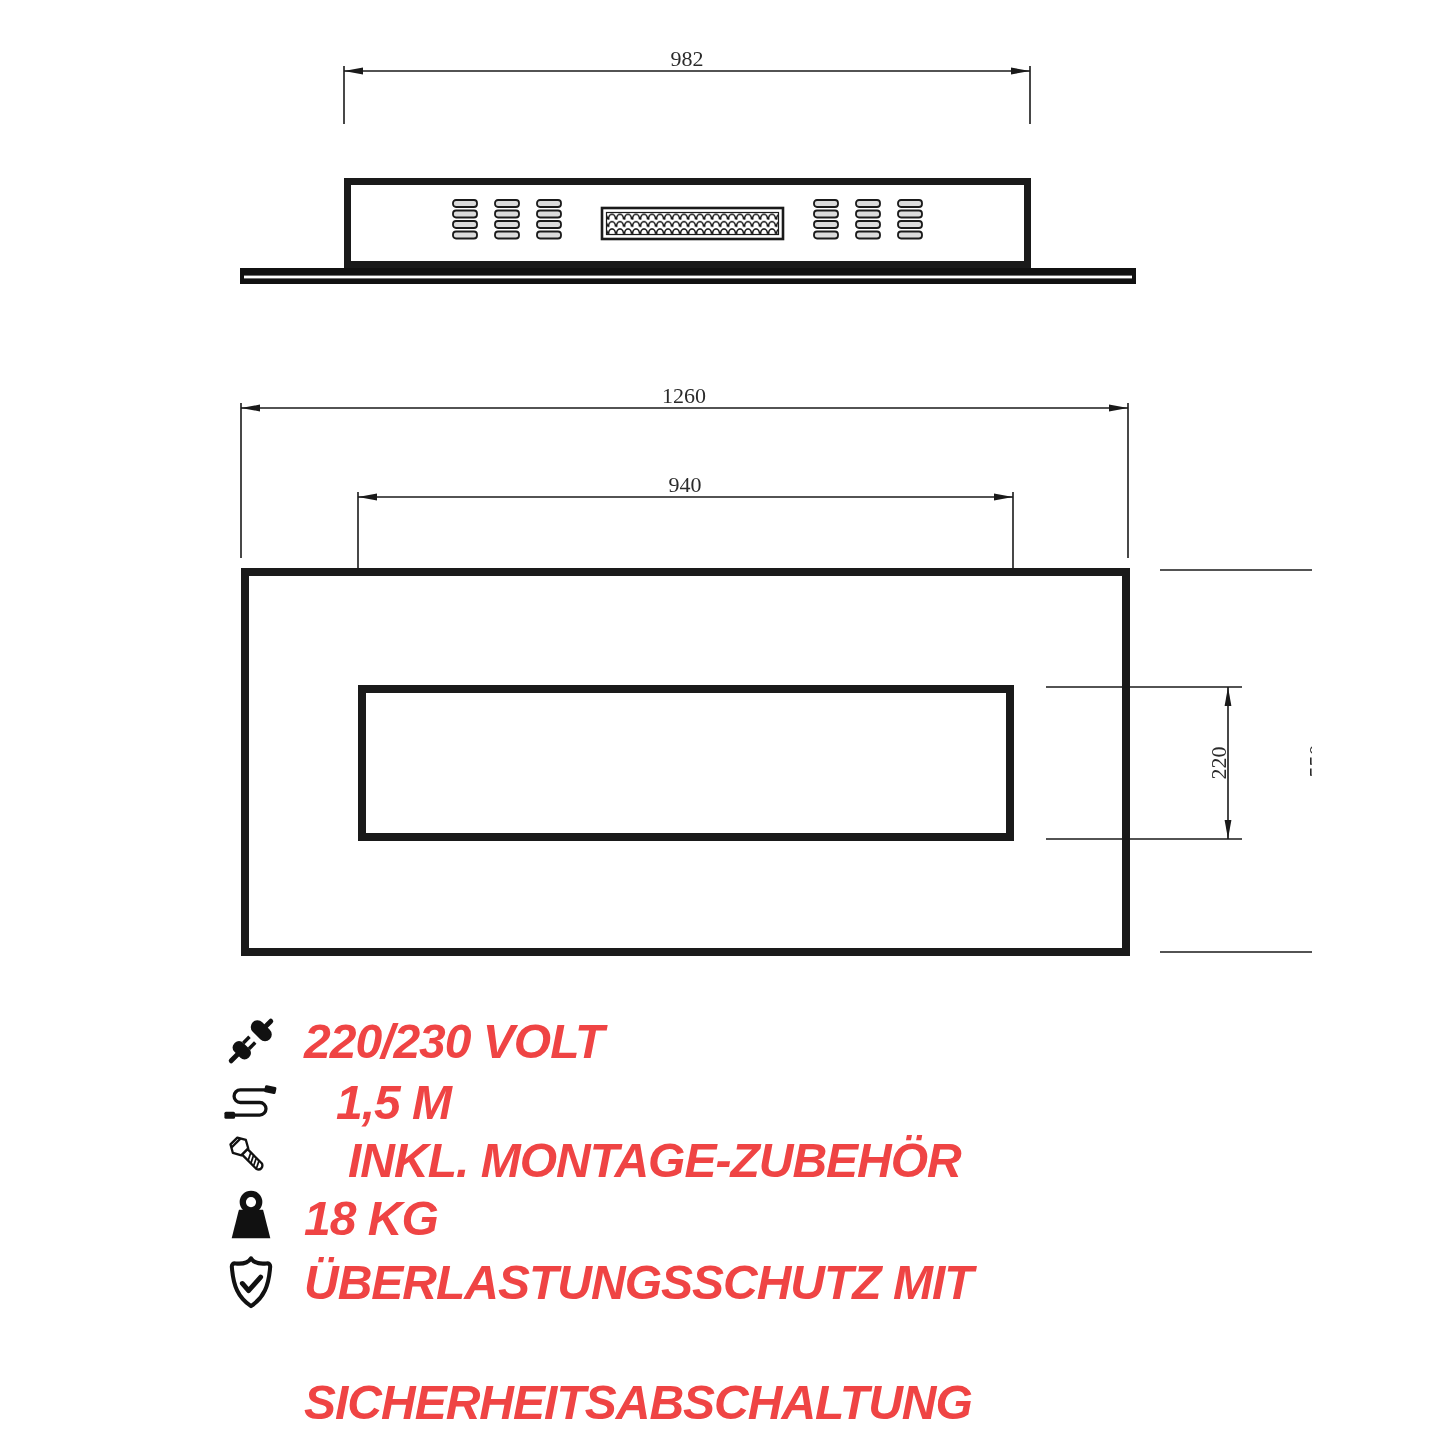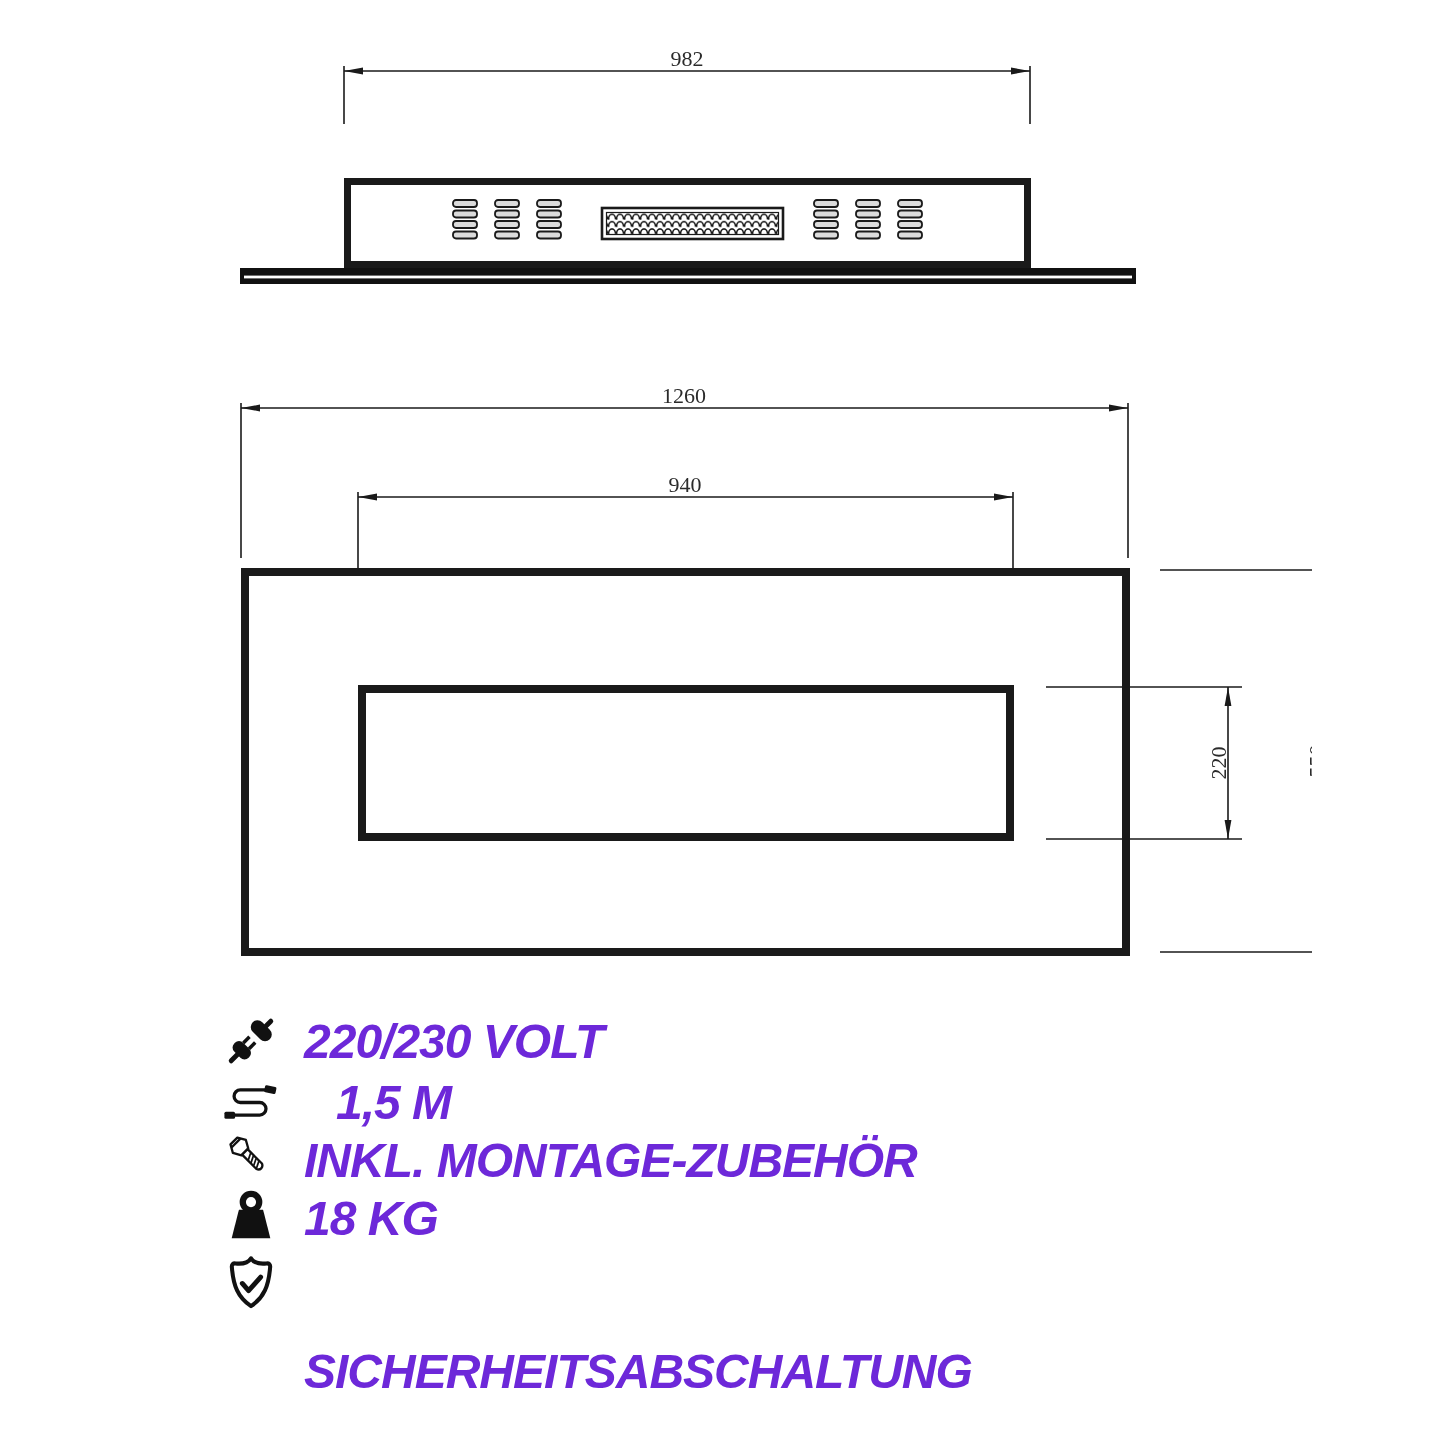--- a/index.html
+++ b/index.html
@@ -17,21 +17,21 @@
     display:flex;align-items:center;white-space:nowrap;
   }
   .spec-icon{
     width:58px;height:58px;flex:0 0 58px;
     display:flex;align-items:center;justify-content:center;
   }
   .spec-label{
     margin-left:24px;
     font-family:"Liberation Sans",sans-serif;
     font-weight:bold;font-style:italic;
-    font-size:48px;letter-spacing:-1px;color:#6d28d9;
+    font-size:48px;letter-spacing:-1px;color:#ef4444;
   }
 </style>
 </head>
 <body>
 
 <div id="stage">
 
   <svg id="drawing" width="1445" height="1445" viewBox="0 0 1445 1445">
     <defs>
       <pattern id="scallop" width="8" height="7.33" patternUnits="userSpaceOnUse">
@@ -145,21 +145,21 @@
     <div class="spec-icon">
       <svg width="58" height="58" viewBox="0 0 60 60">
         <path d="M13,43.5 h26 a6.5,6.5 0 0 0 0,-13 h-20 a6.5,6.5 0 0 1 0,-13 h27" fill="none" stroke="#111" stroke-width="3.4"></path>
         <rect x="2.5" y="40" width="11" height="7.4" rx="1.6" fill="#111"></rect>
         <rect x="44" y="13.5" width="12" height="7.4" rx="1.6" fill="#111" transform="rotate(12 50 17)"></rect>
       </svg>
     </div>
     <span class="spec-label">1,5 M</span>
   </div>
 
-  <div class="spec-row" style="top:1131px;">
+  <div class="spec-row" style="top:1131px;gap:44px;">
     <div class="spec-icon">
       <svg width="58" height="58" viewBox="0 0 60 60">
         <g transform="rotate(45 30 28)" fill="#fff" stroke="#111" stroke-width="2.4" stroke-linejoin="round">
           <polygon points="5,23 13,18.5 21,23 21,33 13,37.5 5,33"></polygon>
           <line x1="8" y1="21.5" x2="8" y2="34.5"></line>
           <path d="M21,24 h21 a5.5,4.5 0 0 1 0,8 h-21 z"></path>
           <line x1="26" y1="24.5" x2="29.5" y2="31.5" stroke-width="1.8"></line>
           <line x1="30" y1="24.5" x2="33.5" y2="31.5" stroke-width="1.8"></line>
           <line x1="34" y1="24.5" x2="37.5" y2="31.5" stroke-width="1.8"></line>
           <line x1="38" y1="24.5" x2="41.5" y2="31.5" stroke-width="1.8"></line>
@@ -179,20 +179,21 @@
     <span class="spec-label">18 KG</span>
   </div>
 
   <div class="spec-row" style="top:1253px;">
     <div class="spec-icon">
       <svg width="58" height="58" viewBox="0 0 60 60">
         <path d="M30,5.5 C32.5,9.5 38.5,11.6 46,10.8 C48.6,10.5 50.1,12 49.8,14.7 C48.3,34 43.5,46 30,55 C16.5,46 11.7,34 10.2,14.7 C9.9,12 11.4,10.5 14,10.8 C21.5,11.6 27.5,9.5 30,5.5 Z" fill="none" stroke="#111" stroke-width="4.2" stroke-linejoin="round"></path>
         <path d="M21,31.5 l6.5,7.5 l12.5,-14" fill="none" stroke="#111" stroke-width="5" stroke-linecap="round" stroke-linejoin="round"></path>
       </svg>
     </div>
+    <span class="spec-label">ÜBERLASTUNGSSCHUTZ MIT</span>
   </div>
 
-  <div class="spec-row" style="top:1342px;align-items:center;">
+  <div class="spec-row" style="top:1373px;align-items:center;">
     <div class="spec-icon"></div>
     <span class="spec-label">SICHERHEITSABSCHALTUNG</span>
   </div>
 
 </div>
 
 </body></html>

